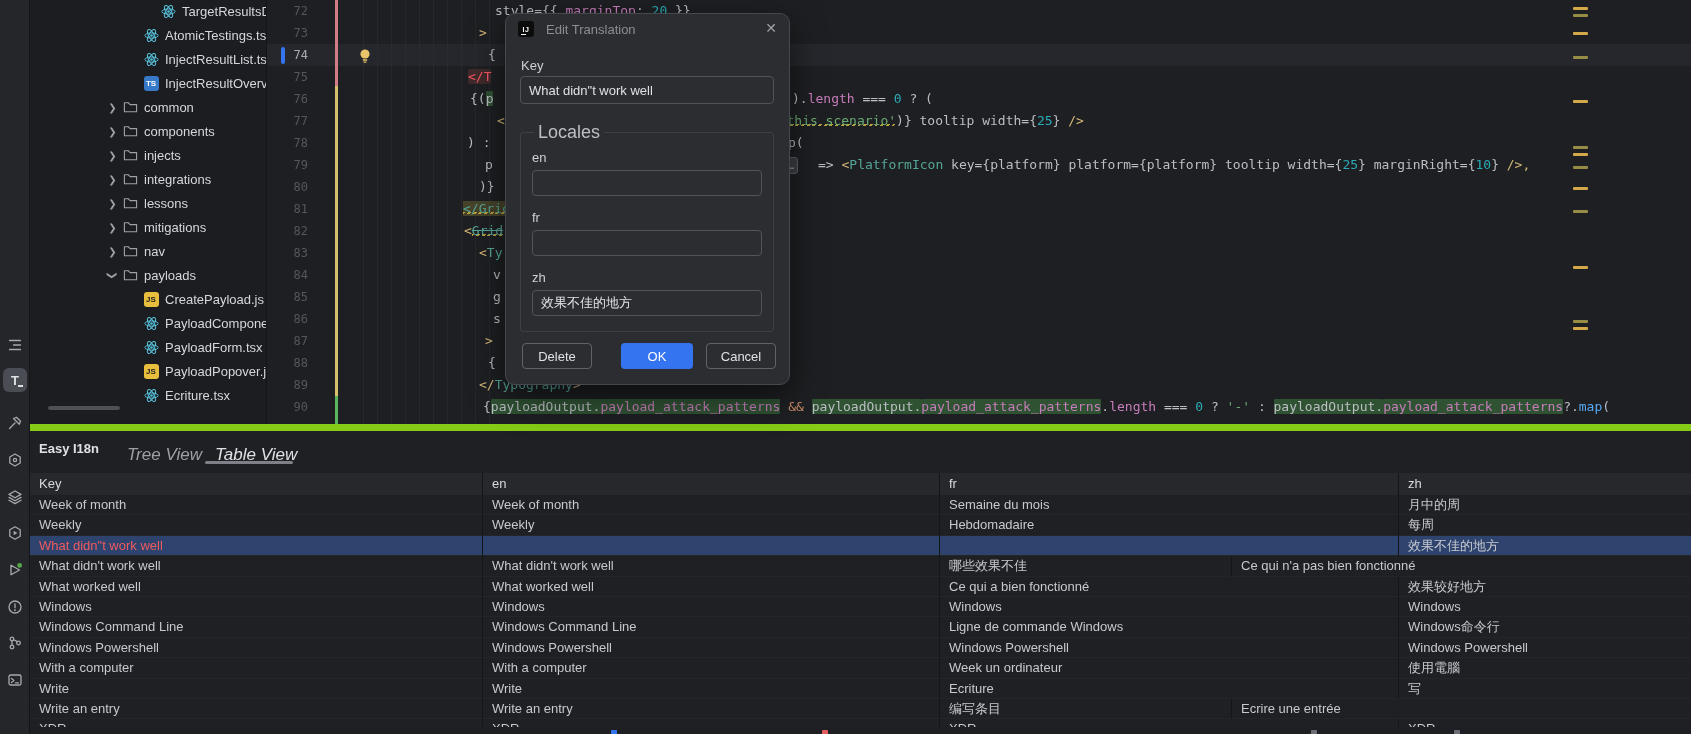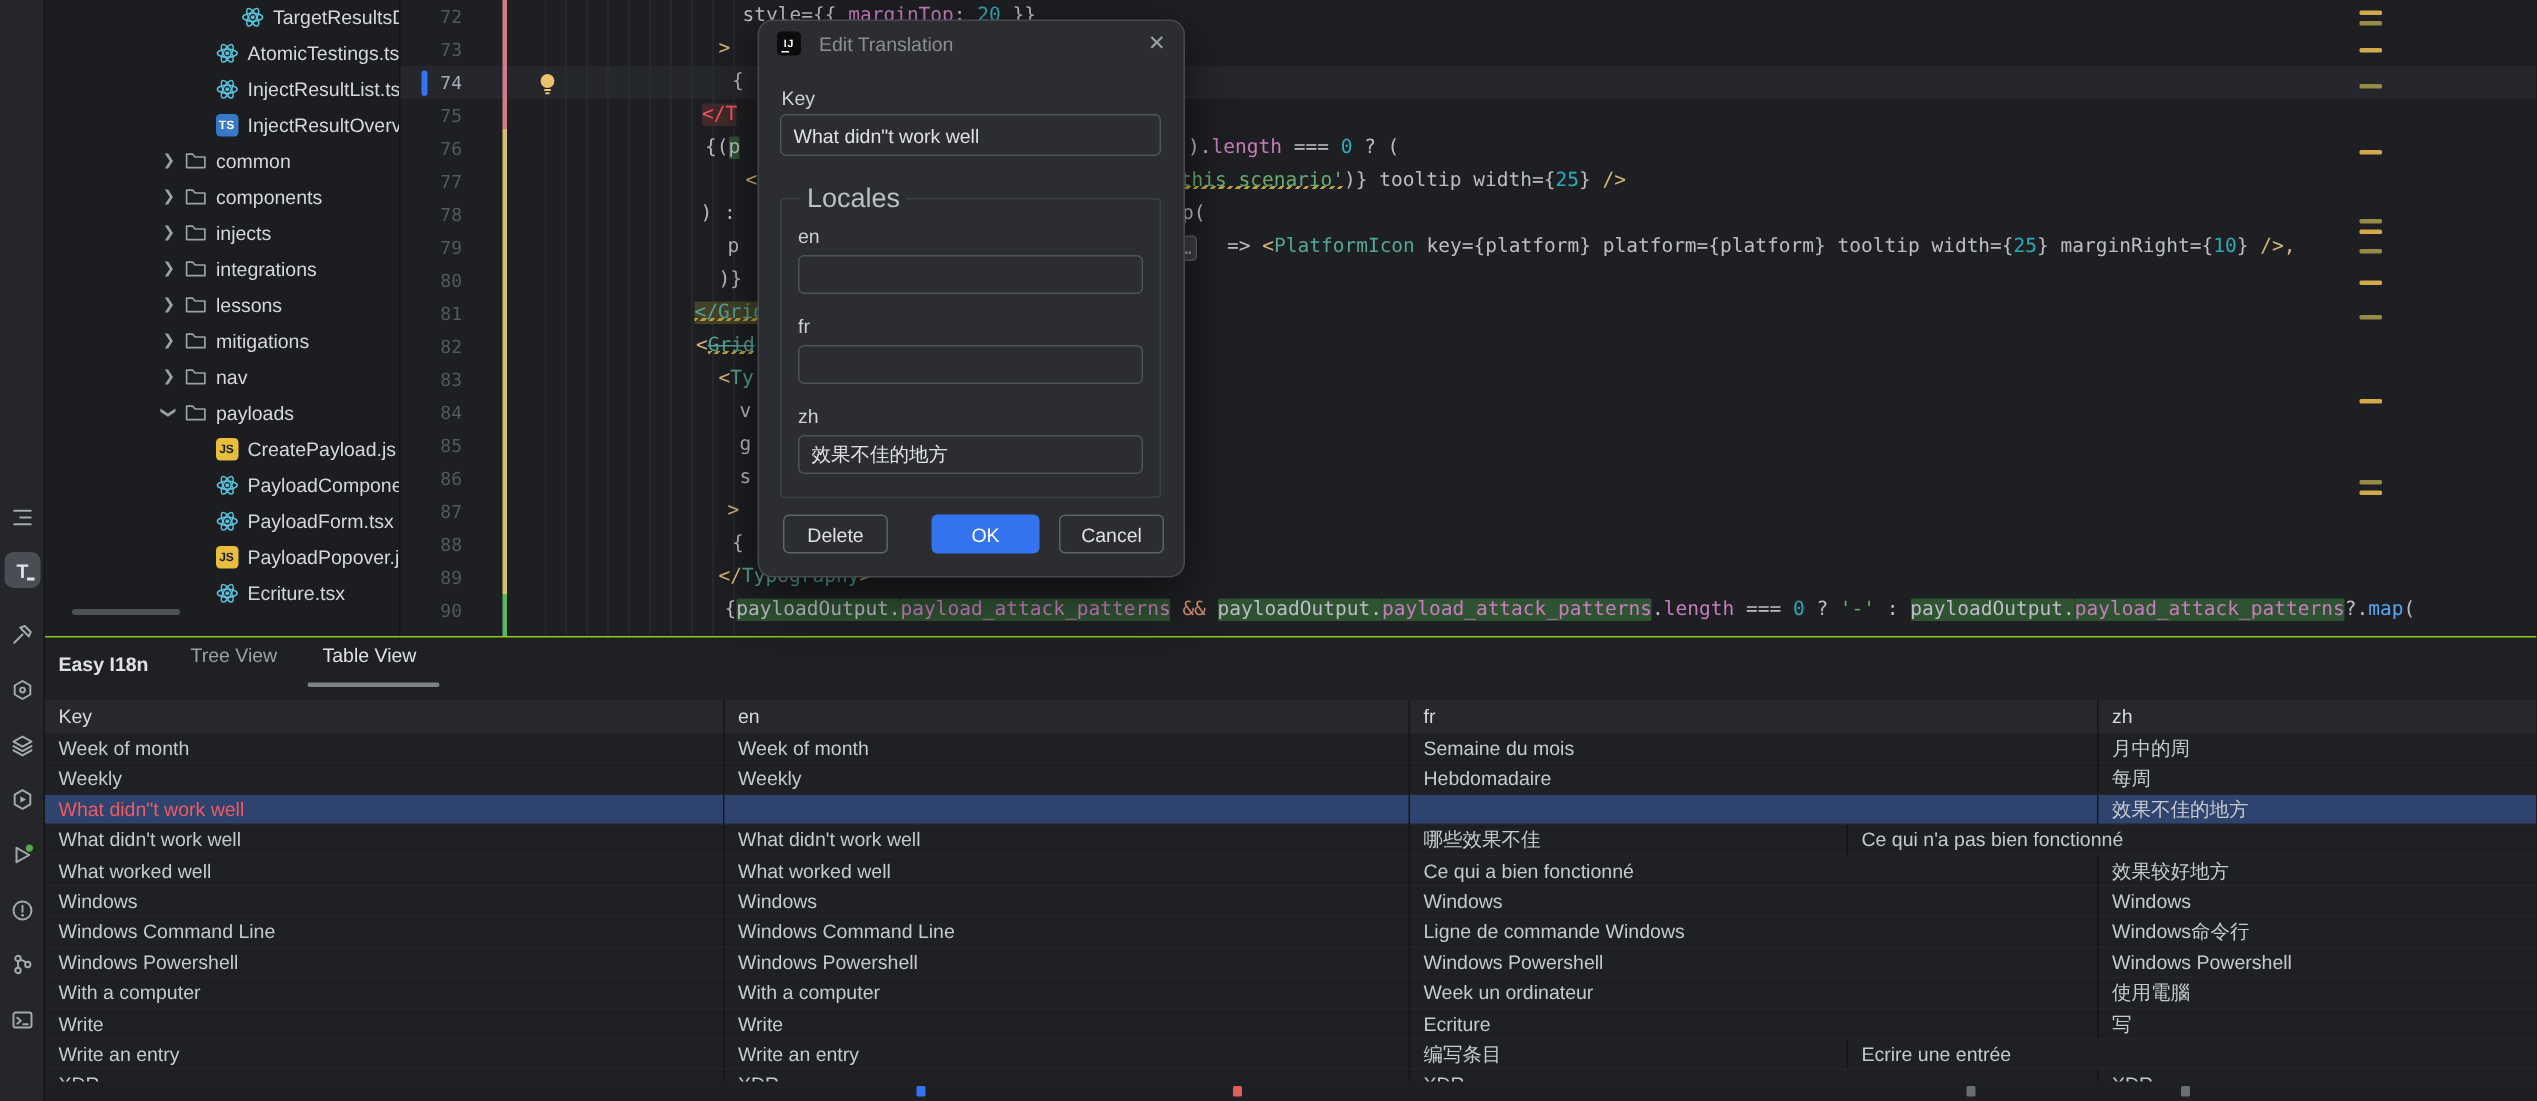--- a/index.html
+++ b/index.html
@@ -74,24 +74,24 @@
   .loc-label { display:block; margin-top:7px; margin-bottom:5px; color:#ced0d6; }
   .loc-input { width:230px; height:26px; display:block; }
   #dlg-buttons { position:absolute; left:0; top:329px; width:100%; height:26px; }
   .dbtn { position:absolute; height:26px; border-radius:4px; font-size:13px; color:#dfe1e5; background:transparent;
     border:1px solid #5f6368; cursor:pointer; font-family:"Liberation Sans",sans-serif; }
   #btn-delete { left:16px; width:70px; }
   #btn-ok { left:115px; width:72px; background:#3574f0; border:none; color:#fff; }
   #btn-cancel { left:200px; width:70px; }
 
   
-  #panel { position:absolute; left:30px; top:424px; width:1661px; height:310px; background:#1e2023; border-top:1px solid #84cc16; overflow:hidden; }
+  #panel { position:absolute; left:30px; top:424px; width:1661px; height:310px; background:#1e2023; border-top:7px solid #84cc16; overflow:hidden; }
   #tabbar { position:absolute; left:0; top:0; width:100%; height:34px; }
   #panel-title { position:absolute; left:9px; top:10px; font-size:13px; font-weight:bold; color:#dfe1e5; }
-  .ptab { position:absolute; top:4px; font-size:13px; color:#9da0a6; cursor:pointer; }
+  .ptab { position:absolute; top:14px; font-size:17px; color:#9da0a6; cursor:pointer;font-style:italic; }
   #tab-tree { left:97px; }
   #tab-table { left:185px; color:#dfe1e5; }
   #tab-underline { position:absolute; left:175px; top:30px; width:88px; height:3px; border-radius:2px; background:#7e8187; }
   #thead { position:absolute; left:0; top:42px; width:100%; height:22px; background:#26282c; display:flex; }
   .hcell { height:22px; line-height:22px; padding-left:9px; font-size:13px; color:#d7d9de; border-right:1px solid #141518; cursor:pointer; }
   .hcell:last-child { border-right:none; }
   #tbody { position:absolute; left:0; top:64px; width:100%; height:246px; overflow:hidden; }
   .prow { display:flex; height:20.4px; cursor:pointer; }
   .pcell { height:20.4px; line-height:20.4px; padding-left:9px; font-size:13px; color:#c6c9cf; border-right:1px solid #141518;
     border-bottom:1px solid #232529; white-space:nowrap; overflow:hidden; }

